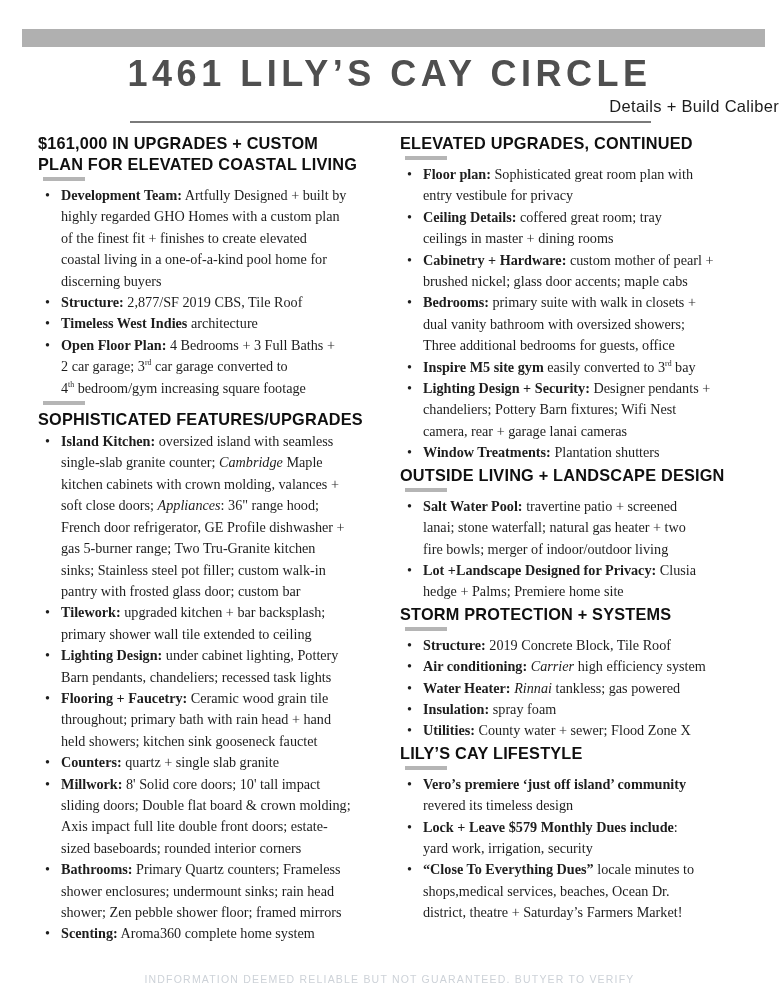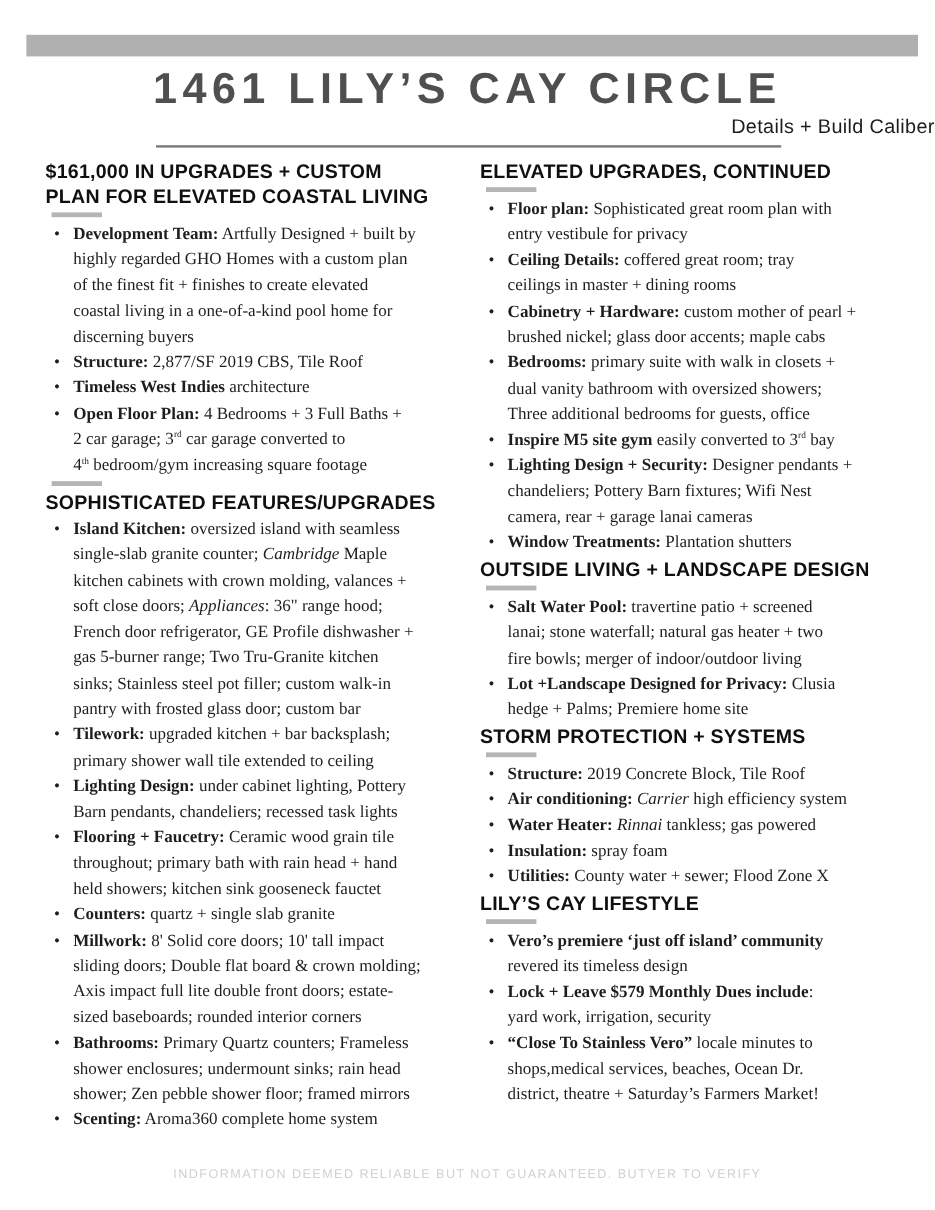--- a/index.html
+++ b/index.html
@@ -125,17 +125,17 @@
       <li><span class="b">Air conditioning:</span><span> </span><span class="i">Carrier</span><span> high efficiency system</span></li>
       <li><span class="b">Water Heater:</span><span> </span><span class="i">Rinnai</span><span> tankless; gas powered</span></li>
       <li><span class="b">Insulation:</span><span> spray foam</span></li>
       <li><span class="b">Utilities:</span><span>  County water + sewer; Flood Zone X</span></li>
     </ul>
     <div class="sec-heading">LILY’S CAY LIFESTYLE</div>
     <div class="dash"></div>
     <ul class="bullets">
       <li><span class="b">Vero’s premiere ‘just off island’ community</span><br><span>revered its timeless design</span></li>
       <li><span class="b">Lock + Leave $579 Monthly Dues include</span><span>:</span><br><span>yard work, irrigation, security</span></li>
-      <li><span class="b">“Close To Stainless Vero”</span><span> locale minutes to</span><br><span>shops,medical services, beaches, Ocean Dr.</span><br><span>district, theatre + Saturday’s Farmers Market!</span></li>
+      <li><span class="b">“Close To Everything Dues”</span><span> locale minutes to</span><br><span>shops,medical services, beaches, Ocean Dr.</span><br><span>district, theatre + Saturday’s Farmers Market!</span></li>
     </ul>
   </div>
 
 <div class="footer">INDFORMATION DEEMED RELIABLE BUT NOT GUARANTEED.  BUTYER TO VERIFY</div>
 
 </body></html>

